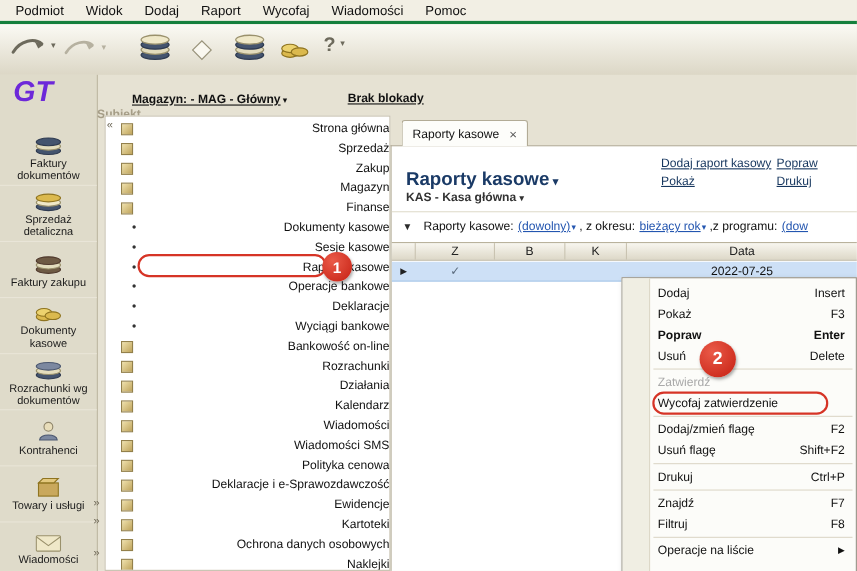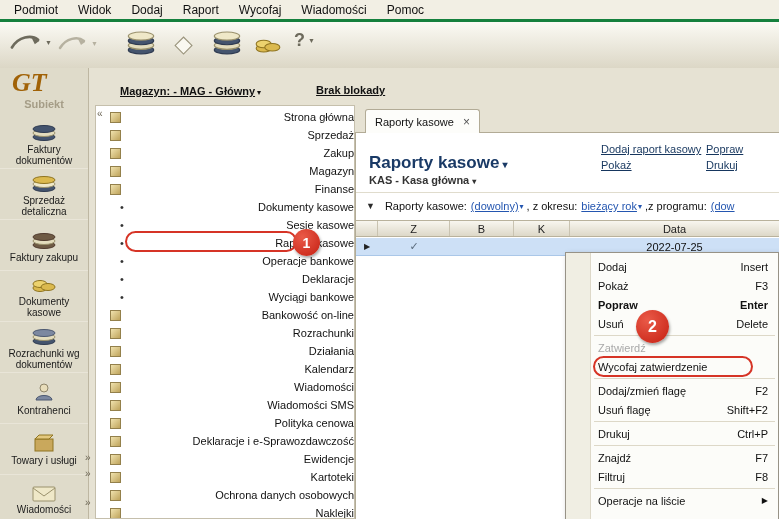--- a/index.html
+++ b/index.html
@@ -8,22 +8,22 @@
   
   .menubar{position:absolute;top:0;left:0;width:100%;height:22px;background:#f2efe4;
            border-bottom:3px solid #15803d;display:flex;align-items:center;padding-left:4px;box-sizing:border-box;}
   .menu-item{font-size:12px;padding:3px 10px;cursor:default;}
   
   .toolbar{position:absolute;top:22px;left:0;width:100%;height:46px;background:linear-gradient(#fbfaf4,#dcd7c6);}
   .tbtn{position:absolute;display:flex;align-items:center;gap:3px;}
   .tb-caret{font-size:7px;color:#6d6a5c;}
   
   .sidebar{position:absolute;left:0;top:68px;width:88px;bottom:0;background:#dfdbca;border-right:1px solid #beb7a2;}
-  .gt-mark{position:absolute;left:12px;top:0px;font-size:26px;font-weight:bold;font-style:italic;color:#a16207;font-family:Liberation Serif, serif;}
-  .side-logo{position:absolute;left:0;top:30px;width:100%;text-align:center;font-size:11px;font-weight:bold;color:#a59d87;}
+  .gt-mark{position:absolute;left:12px;top:0px;font-size:26px;font-weight:bold;font-style:italic;color:#6d28d9;}
+  .side-logo{position:absolute;left:0;top:30px;width:100%;text-align:right;font-size:11px;font-weight:bold;color:#a59d87;padding-left:40px;}
   .side-items{position:absolute;top:50px;left:0;right:0;}
   .side-item{height:50px;display:flex;flex-direction:column;align-items:center;justify-content:center;
              text-align:center;font-size:10px;line-height:11px;gap:2px;border-top:1px solid #e9e5d8;}
   .side-label{color:#1a1a1a;padding:0 1px;}
   .edge-ch{position:absolute;z-index:6;color:#6e6857;font-size:10px;cursor:default;}
   
   .hdrstrip{position:absolute;left:95px;top:78px;right:0;height:24px;display:flex;align-items:center;}
   .wh-link,.lock-link{font-size:11px;font-weight:bold;text-decoration:underline;color:#111;cursor:default;}
   .hdr-caret{font-size:8px;margin-left:2px;text-decoration:none;}
   

